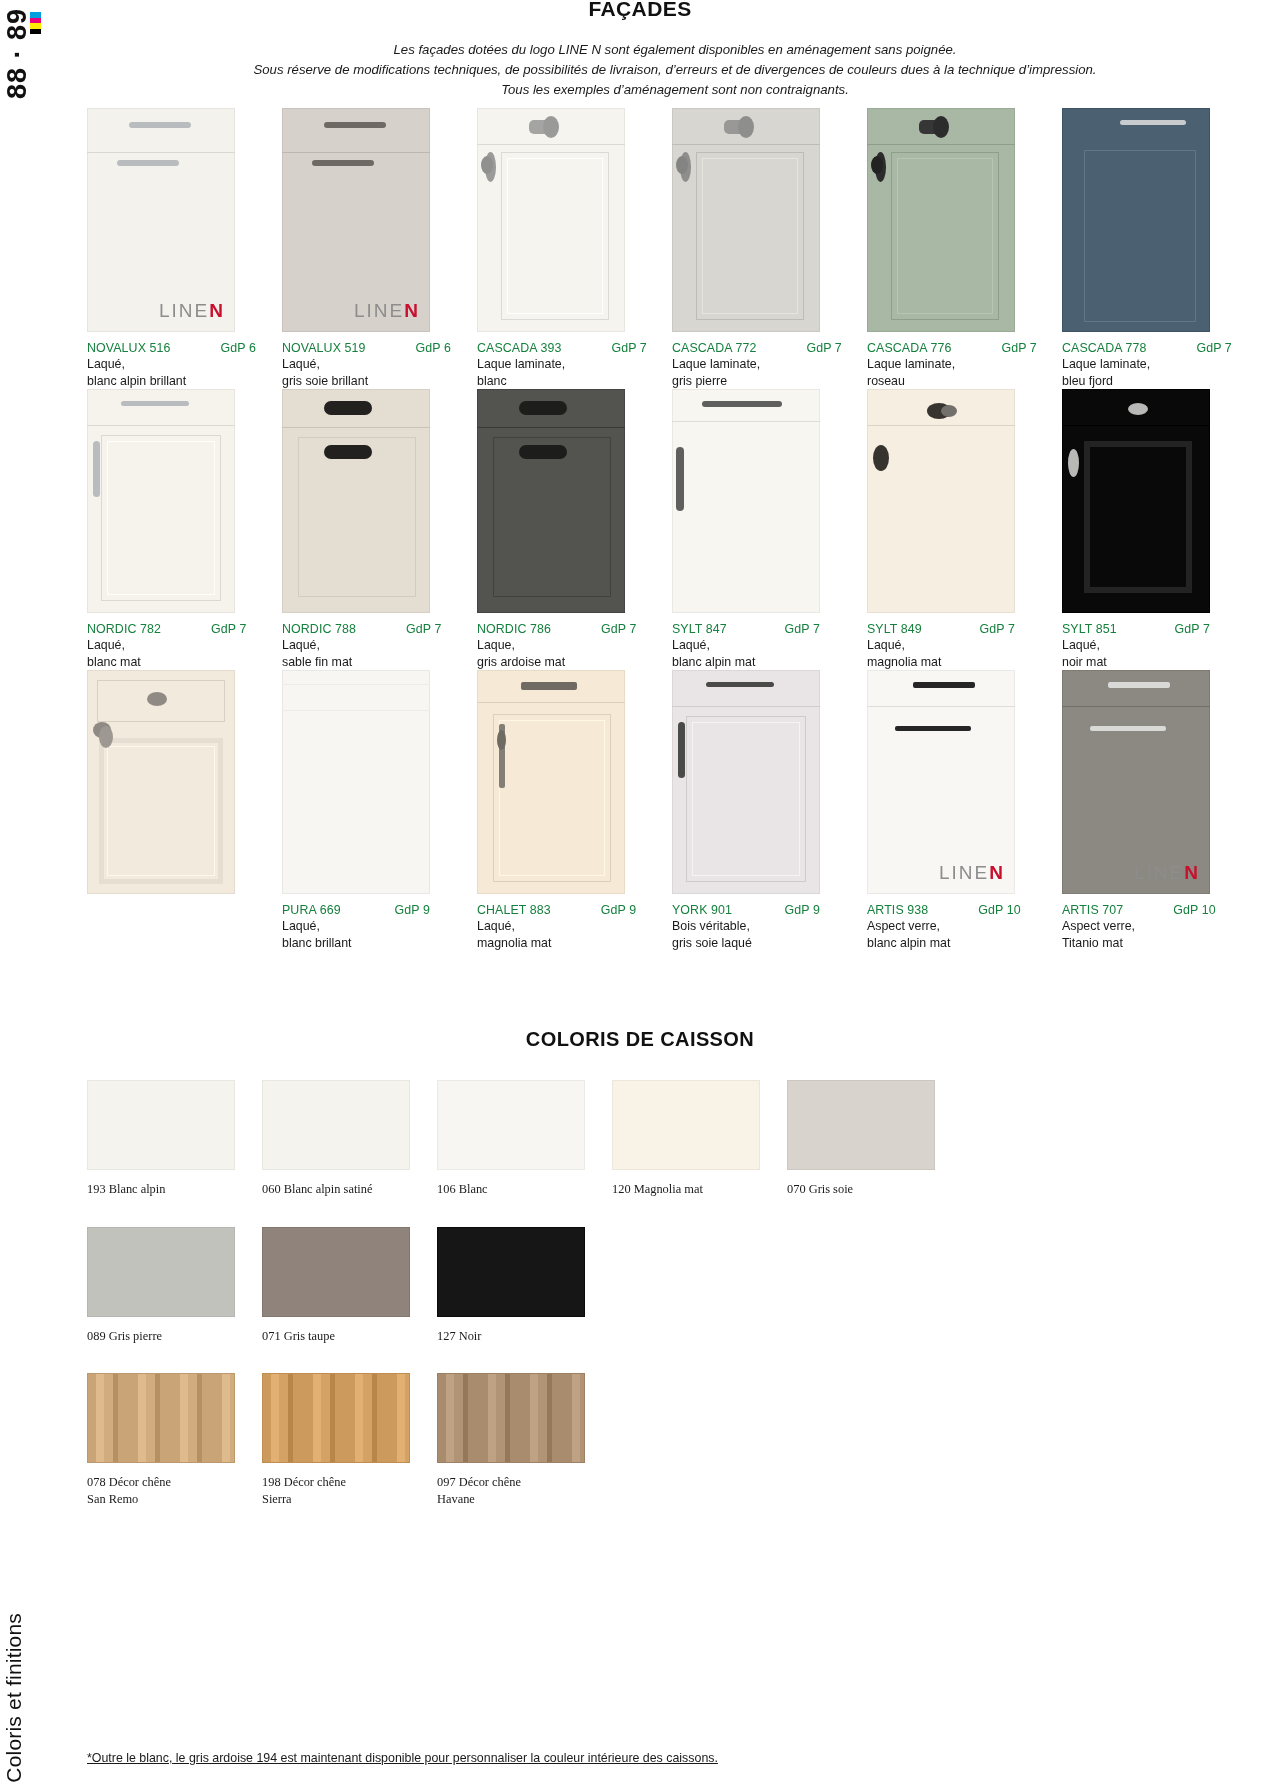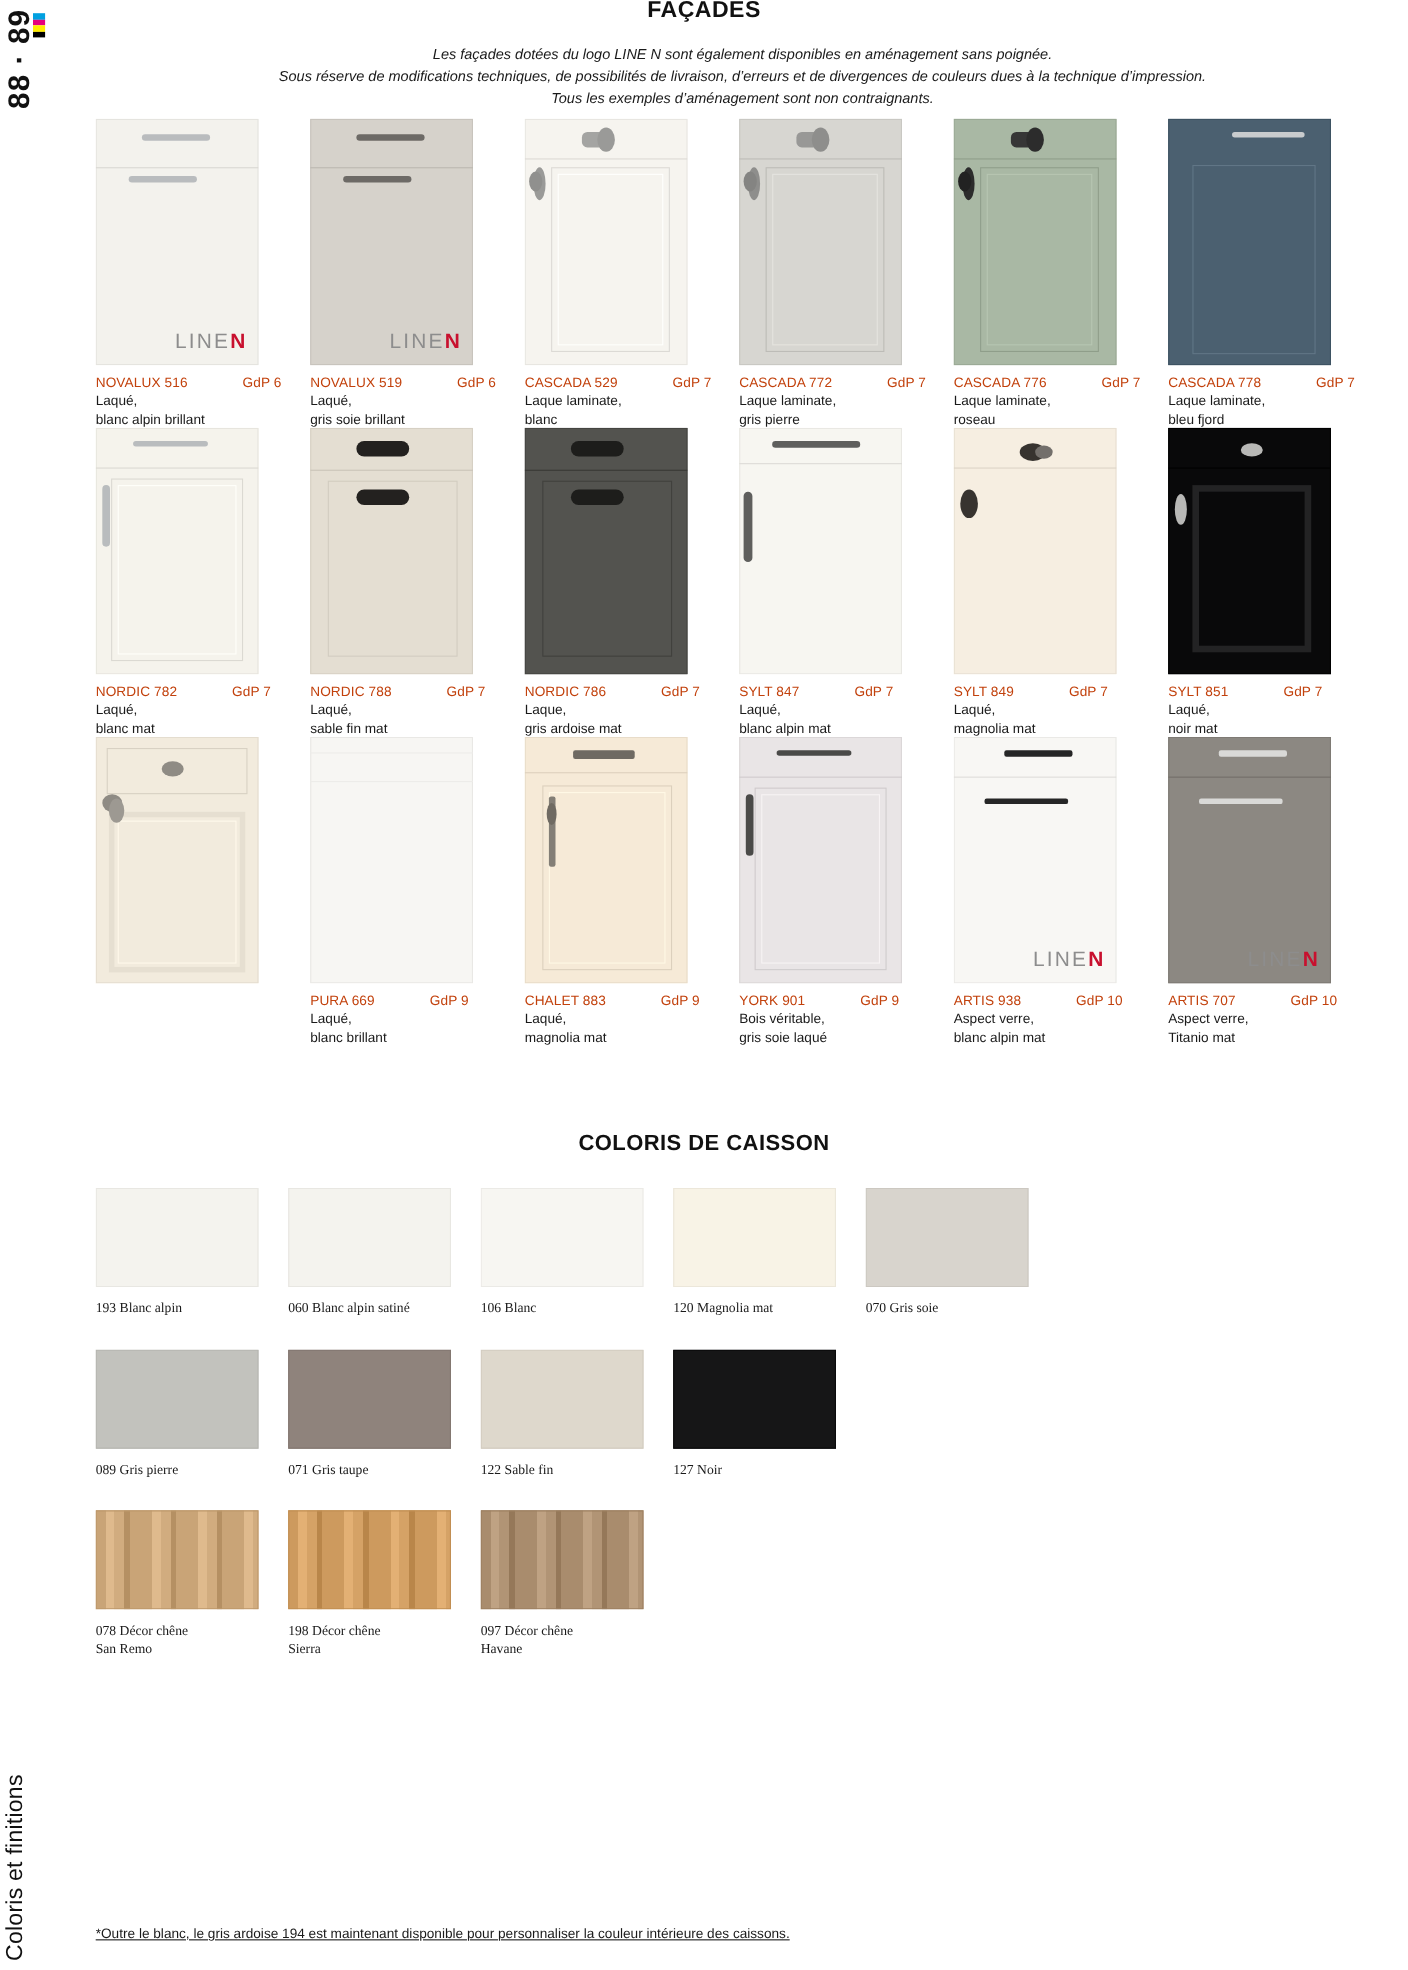--- a/index.html
+++ b/index.html
@@ -58,22 +58,22 @@
   .fcell{ width:168px; margin-right:27px; }
   .fcell:last-child{ margin-right:0; }
 
   .door{
     width:148px; height:224px;
     position:relative; overflow:hidden;
   }
 
   .caption{ padding-top:9px; }
   .cap-top{
-    display:flex; justify-content:flex-start;
-    font-size:12.4px; letter-spacing:.1px; color:#c2410c;
+    display:flex; justify-content:space-between;
+    font-size:12.4px; letter-spacing:.1px; color:#15803d;
     width:148px;
   }
   .cap-name{ white-space:nowrap; }
   .cap-gdp{ white-space:nowrap; padding-left:6px;margin-left:44px;}
   .cap-desc{
     font-size:12.4px; line-height:16.5px; color:#1a1a1a;
     margin-top:1px; white-space:pre-line;
   }
 
   
@@ -177,21 +177,21 @@
           <div class="inner-frame" style="left: 24px; top: 44px; width: 108px; height: 168px; border-width: 1px; border-color: rgb(220, 218, 213);"></div>
           <div class="inner-frame" style="left: 30px; top: 50px; width: 96px; height: 156px; border-width: 1px; border-color: rgb(255, 255, 253);"></div>
           <div class="handle-bar" style="left: 52px; top: 12px; width: 22px; height: 14px; background: rgb(164, 164, 162); border-radius: 5px;"></div>
           <div class="knob" style="left: 66px; top: 8px; width: 16px; height: 22px; background: rgb(154, 154, 152);"></div>
           <div class="knob" style="left: 8px; top: 44px; width: 11px; height: 30px; background: rgb(154, 154, 152);"></div>
           <div class="knob" style="left: 4px; top: 48px; width: 12px; height: 18px; background: rgb(144, 144, 142);"></div>
           <div class="edge-line" style="left: 0px; top: 36px; width: 100%; height: 1px; background: rgb(220, 218, 213);"></div>
         </div>
         <div class="caption">
           <div class="cap-top">
-            <span class="cap-name">CASCADA 529</span>
+            <span class="cap-name">CASCADA 393</span>
             <span class="cap-gdp">GdP 7</span>
           </div>
           <div class="cap-desc">Laque laminate,
 blanc</div>
         </div>
       </div>
       <div class="fcell">
         <div class="door" style="background: rgb(215, 214, 209); box-shadow: rgb(201, 200, 195) 0px 0px 0px 1px inset;">
           <div class="inner-frame" style="left: 24px; top: 44px; width: 108px; height: 168px; border-width: 1px; border-color: rgb(189, 188, 183);"></div>
           <div class="inner-frame" style="left: 30px; top: 50px; width: 96px; height: 156px; border-width: 1px; border-color: rgb(229, 228, 223);"></div>
@@ -464,24 +464,20 @@
     <div class="srow">
       <div class="scell">
         <div class="swatch" style="background: rgb(194, 194, 189); box-shadow: rgb(182, 182, 177) 0px 0px 0px 1px inset;"></div>
         <div class="slabel">089 Gris pierre</div>
       </div>
       <div class="scell">
         <div class="swatch" style="background: rgb(143, 131, 124); box-shadow: rgb(131, 119, 112) 0px 0px 0px 1px inset;"></div>
         <div class="slabel">071 Gris taupe</div>
       </div>
       <div class="scell">
-        <div class="swatch" style="background: rgb(222, 216, 204); box-shadow: rgb(210, 204, 192) 0px 0px 0px 1px inset;"></div>
-        <div class="slabel">122 Sable fin</div>
-      </div>
-      <div class="scell">
         <div class="swatch" style="background: rgb(22, 22, 23); box-shadow: rgb(10, 10, 11) 0px 0px 0px 1px inset;"></div>
         <div class="slabel">127 Noir</div>
       </div>
     </div>
     <div class="srow">
       <div class="scell">
         <div class="swatch" style="background: repeating-linear-gradient(90deg, rgb(201, 164, 119) 0px, rgb(201, 164, 119) 9px, rgb(223, 186, 141) 9px, rgb(223, 186, 141) 17px, rgb(209, 172, 127) 17px, rgb(209, 172, 127) 26px, rgb(181, 144, 99) 26px, rgb(181, 144, 99) 31px, rgb(201, 164, 119) 31px, rgb(201, 164, 119) 42px); box-shadow: rgb(189, 152, 107) 0px 0px 0px 1px inset;"></div>
         <div class="slabel">078 Décor chêne
 San Remo</div>
       </div>

